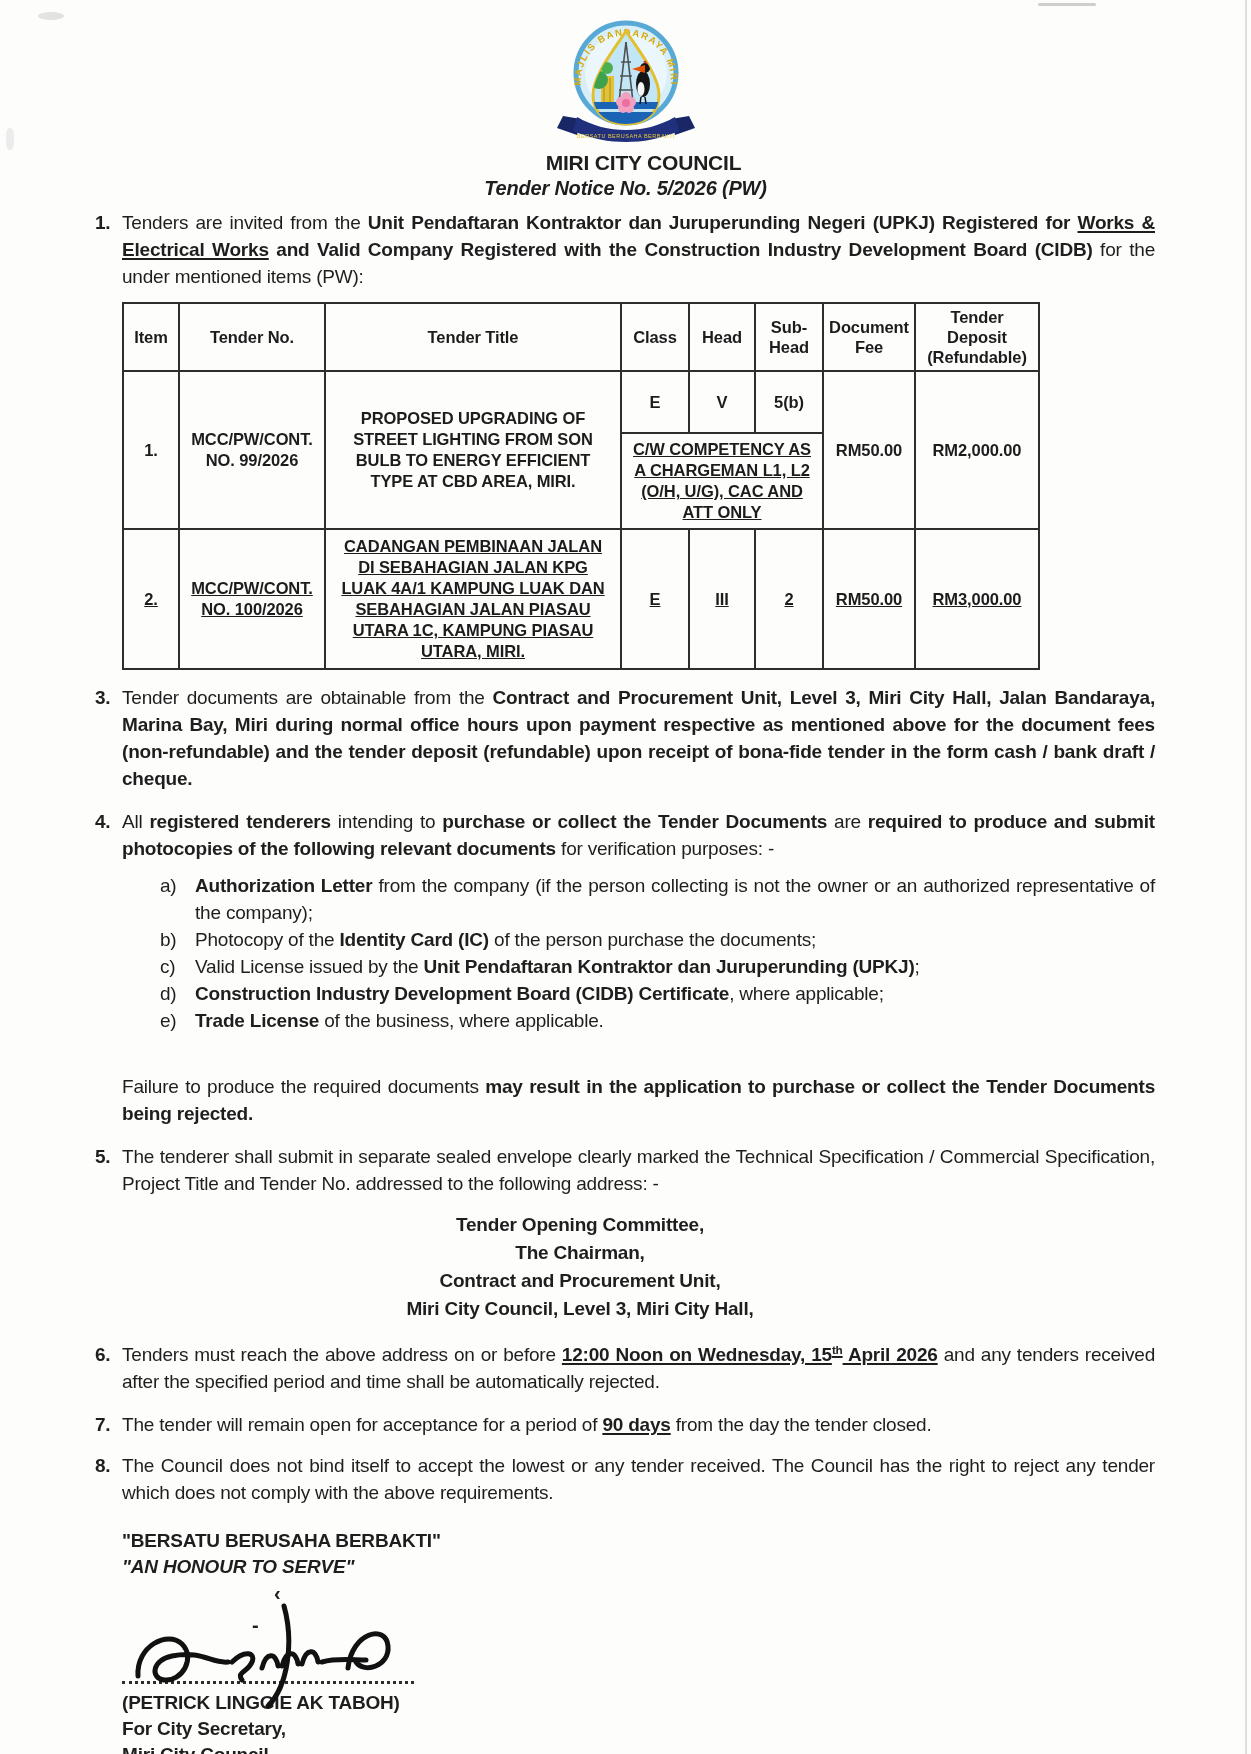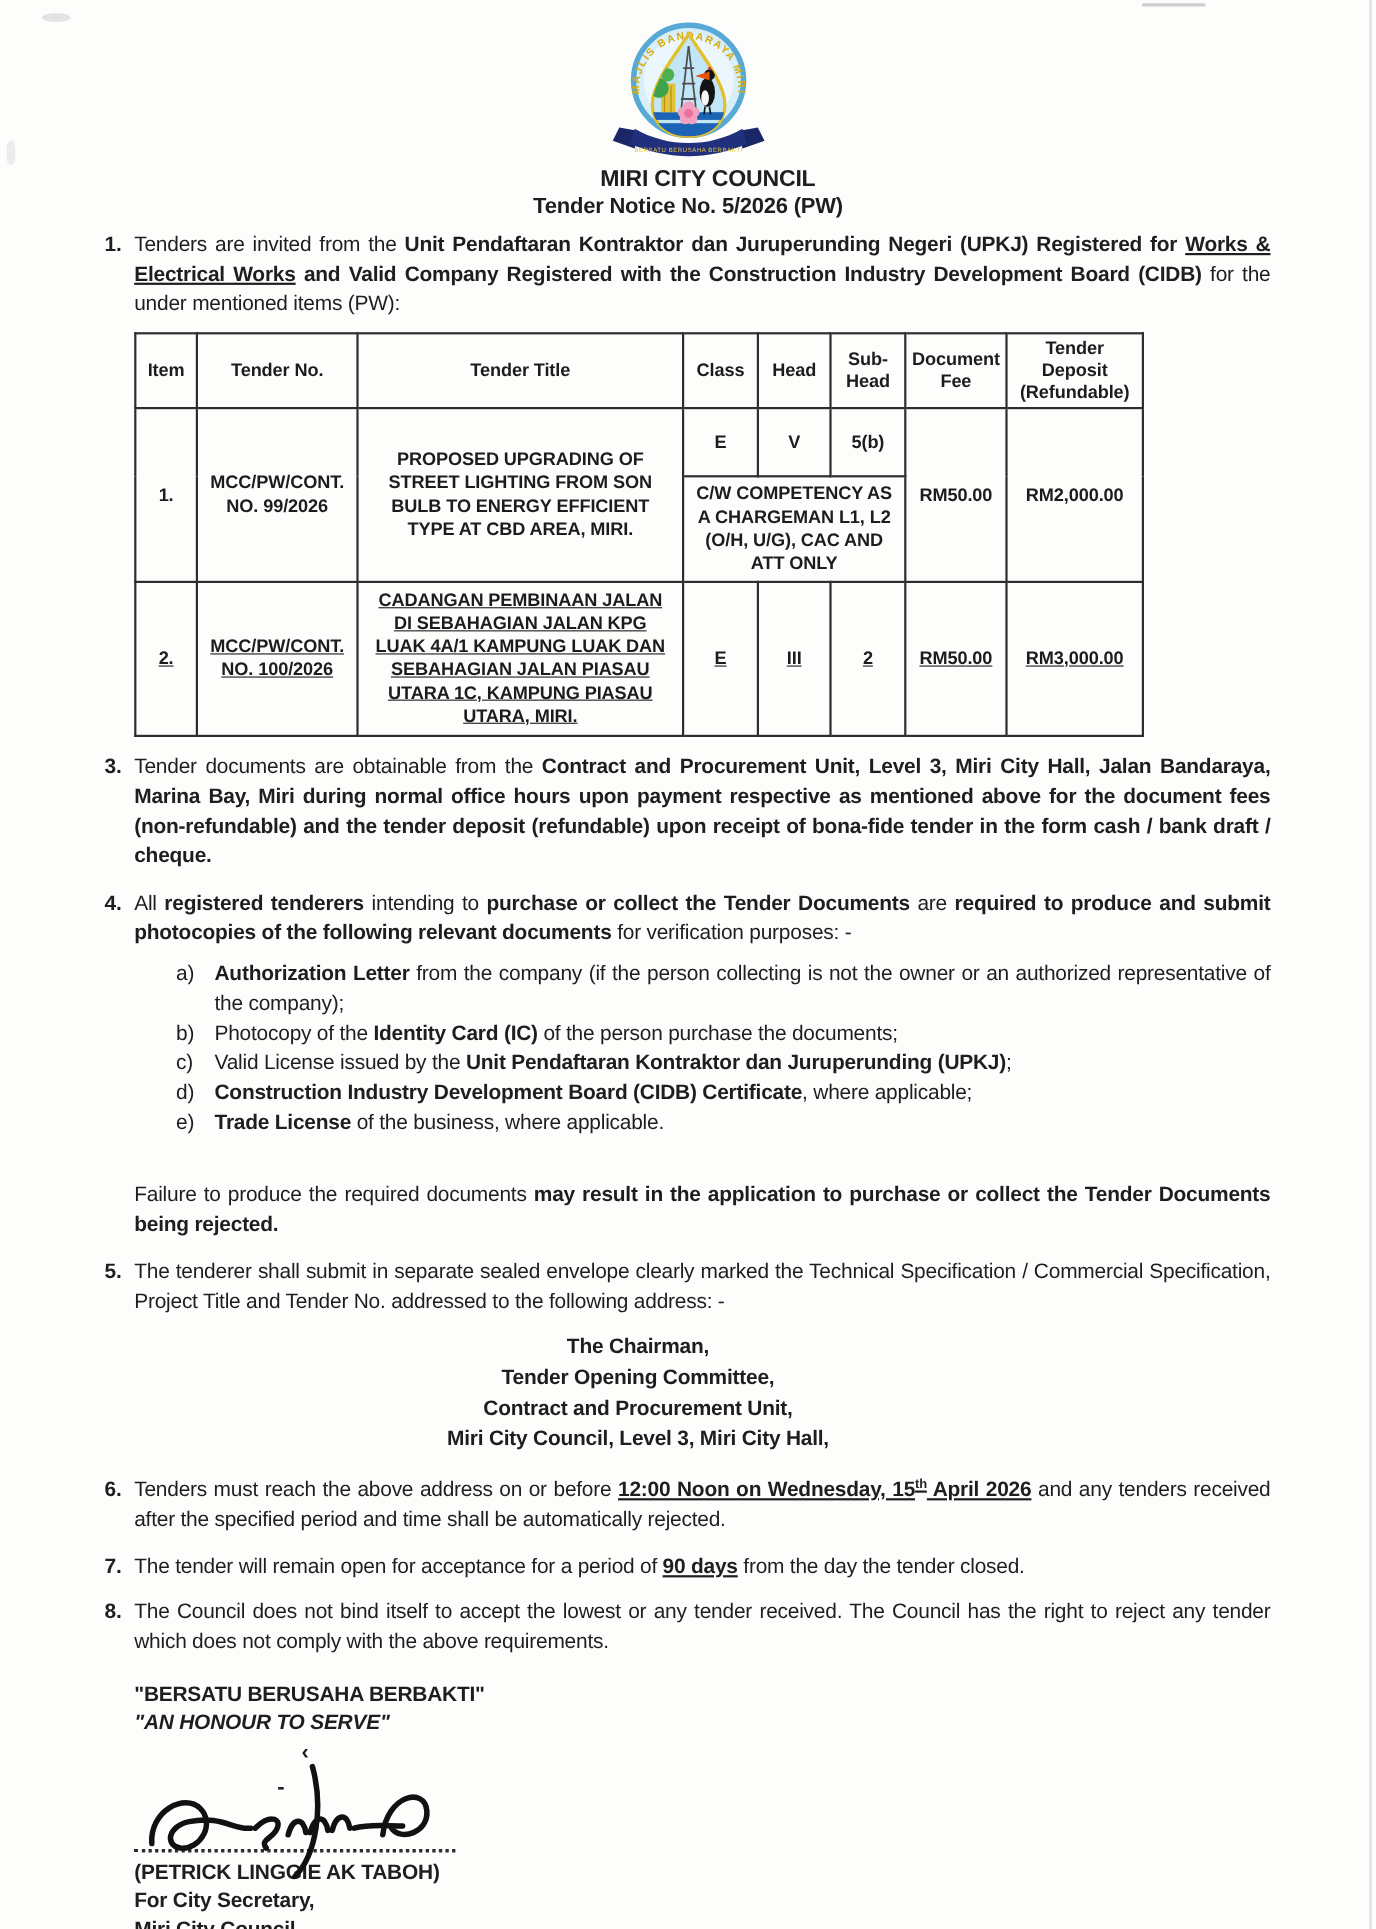--- a/index.html
+++ b/index.html
@@ -14,21 +14,21 @@
     letter-spacing:-0.2px;
   }
   
   .artifact-top{position:absolute;top:3px;left:1038px;width:58px;height:3px;background:#b5b5b5;opacity:.65;border-radius:2px;}
   .artifact-right{position:absolute;top:0;right:4px;width:2px;height:100%;background:#dedede;}
   .artifact-smudge1{position:absolute;top:12px;left:38px;width:26px;height:8px;background:#e3e3e3;border-radius:50%;}
   .artifact-smudge2{position:absolute;top:128px;left:6px;width:8px;height:22px;background:#ececec;border-radius:40%;}
 
   .logo-wrap{padding-top:18px;text-align:center;line-height:0;}
   .title1{text-align:center;font-weight:bold;font-size:21px;line-height:25px;margin-top:2px;padding-left:36px;}
-  .title2{text-align:center;font-weight:bold;font-size:20px;line-height:26px;}
+  .title2{text-align:center;font-weight:bold;font-size:20px;line-height:26px;font-style:italic;}
 
   .doc{margin-left:95px;width:1060px;font-size:19px;line-height:27px;}
 
   .para{display:flex;align-items:flex-start;}
   .para .num{width:27px;flex:0 0 27px;font-weight:bold;}
   .para .ptext{flex:1;text-align:justify;}
   .mt-p1{margin-top:8px;}
   .mt-p3{margin-top:14px;}
   .mt-p4{margin-top:16px;}
   .mt-p5{margin-top:16px;}
@@ -48,21 +48,21 @@
     padding:5px 9px;
     text-align:center;vertical-align:middle;
     color:#1c1c1c;
     letter-spacing:-0.1px;
     word-wrap:break-word;
   }
   table.tender thead th{height:40px;padding:3px 4px;line-height:20px;}
   td.cell-no{text-align:left;}
   td.cell-title{text-align:justify;}
   tr.r1a td{height:50px;}
-  td.cell-comp{padding:6px 8px;}
+  td.cell-comp{padding:6px 8px;text-decoration:underline;}
   tr.r2 td{height:128px;text-decoration:underline;}
 
   .sub{display:flex;margin-left:65px;margin-top:0;}
   .sub .slabel{width:35px;flex:0 0 35px;}
   .sub .stext{flex:1;text-align:justify;}
   .sub-first{margin-top:10px;}
 
   .failure{margin:39px 0 0 27px;text-align:justify;}
 
   .address{margin:14px 0 0 27px;width:916px;text-align:center;font-weight:bold;line-height:28px;}
@@ -234,22 +234,22 @@
     </div>
 
     <div class="failure"><span>Failure to produce the required documents </span><span class="seg-b">may result in the application to purchase or collect the Tender Documents being rejected.</span></div>
 
     <div class="para mt-p5">
       <span class="num">5.</span>
       <div class="ptext"><span>The tenderer shall submit in separate sealed envelope clearly marked the Technical Specification / Commercial Specification, Project Title and Tender No. addressed to the following address: -</span></div>
     </div>
 
     <div class="address">
+      <div>Tender Opening Committee,</div>
       <div>The Chairman,</div>
-      <div>Tender Opening Committee,</div>
       <div>Contract and Procurement Unit,</div>
       <div>Miri City Council, Level 3, Miri City Hall,</div>
     </div>
 
     <div class="para mt-p6">
       <span class="num">6.</span>
       <div class="ptext"><span>Tenders must reach the above address on or before </span><span class="seg-b seg-u">12:00 Noon on Wednesday, 15</span><sup class="seg-b seg-u">th</sup><span class="seg-b seg-u"> April 2026</span><span> and any tenders received after the specified period and time shall be automatically rejected.</span></div>
     </div>
 
     <div class="para mt-p7">

